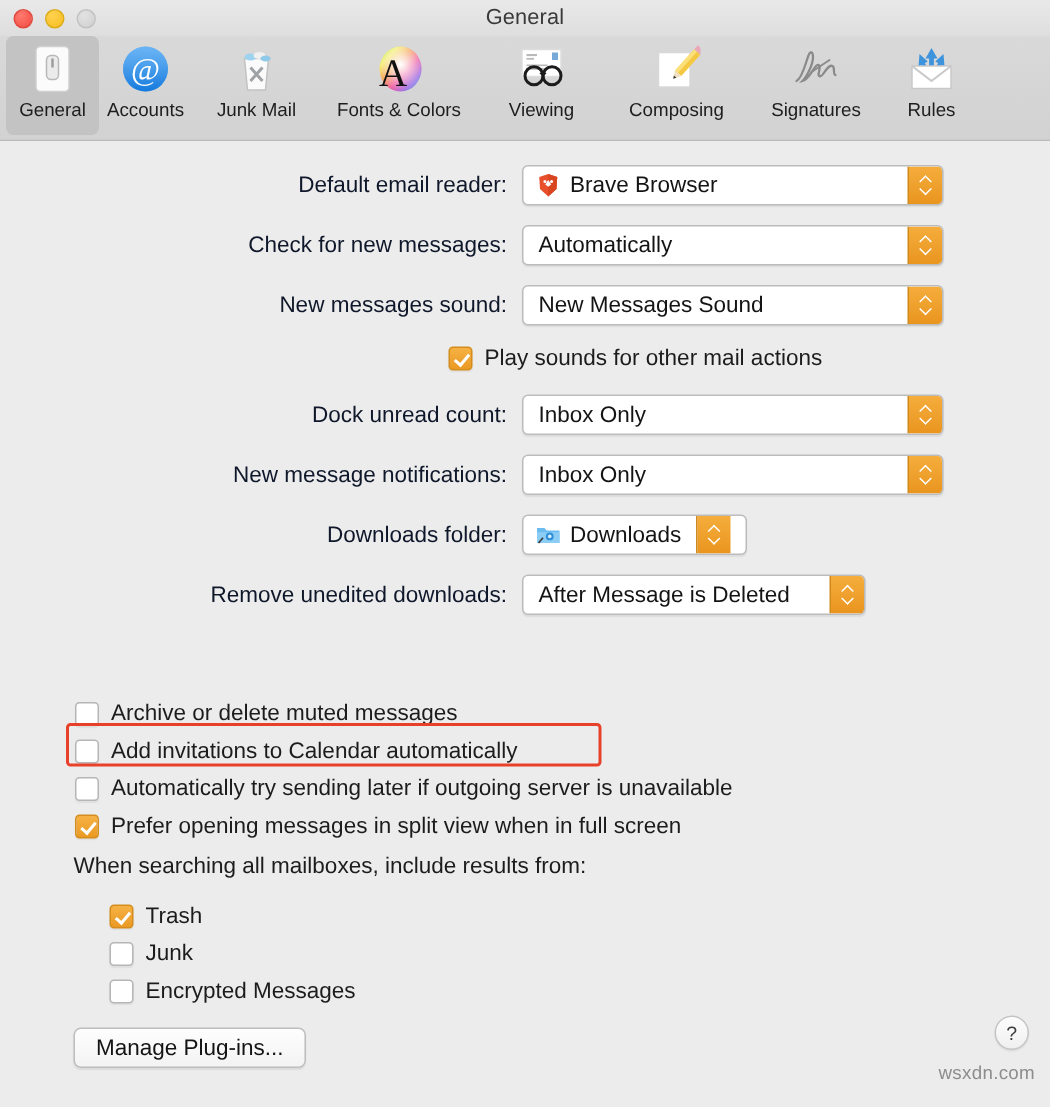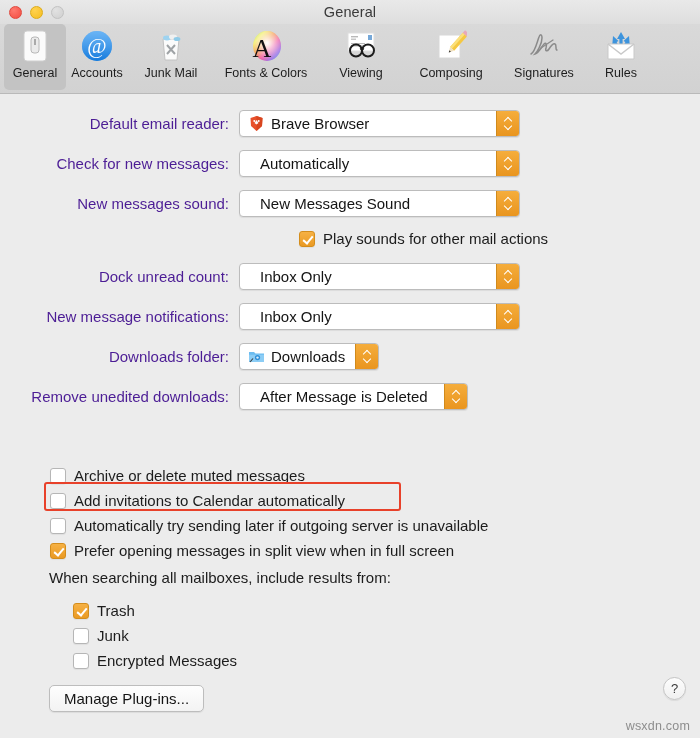--- a/index.html
+++ b/index.html
@@ -88,47 +88,47 @@
     position: relative;
     padding-top: 14px;
   }
   .row {
     display: flex;
     align-items: center;
     height: 30px;
     margin-bottom: 10px;
   }
   .row-label {
-    width: 239px;
+    width: 348px;
     text-align: right;
     padding-right: 10px;
     box-sizing: border-box;
     font-size: 15px;
-    color: #4c1d95;
+    color: #0f172a;
   }
 
   
   .popup {
     height: 27px;
     background: #ffffff;
     border: 1px solid #bcbcbc;
     border-radius: 4px;
     display: flex;
     align-items: center;
     box-sizing: border-box;
     position: relative;
     box-shadow: 0 1px 1px rgba(0,0,0,0.07);
     overflow: hidden;
   }
   .popup.full { width: 281px; }
-  .popup.auto { display: inline-flex; padding-right: 0; }
+  .popup.auto { display: inline-flex; padding-right: 10px; }
   .popup-text {
     font-size: 15px;
     color: #141414;
-    padding-left: 20px;
+    padding-left: 10px;
     padding-right: 10px;
     white-space: nowrap;
     flex: 1;
   }
   .popup.has-icon .popup-text { padding-left: 6px; }
   .popup-icon {
     width: 18px;
     height: 18px;
     margin-left: 7px;
     flex: none;
@@ -247,21 +247,21 @@
     align-items: center;
     justify-content: center;
     font-size: 13px;
     color: #3b3b3b;
     box-shadow: 0 1px 1px rgba(0,0,0,0.07);
   }
 
   .watermark {
     position: absolute;
     right: 10px;
-    bottom: 5px;
+    bottom: 16px;
     font-size: 12.5px;
     color: #8d8d8d;
     letter-spacing: 0.2px;
   }
 </style>
 </head>
 <body>
 
 <div class="titlebar">
   <div class="traffic">

